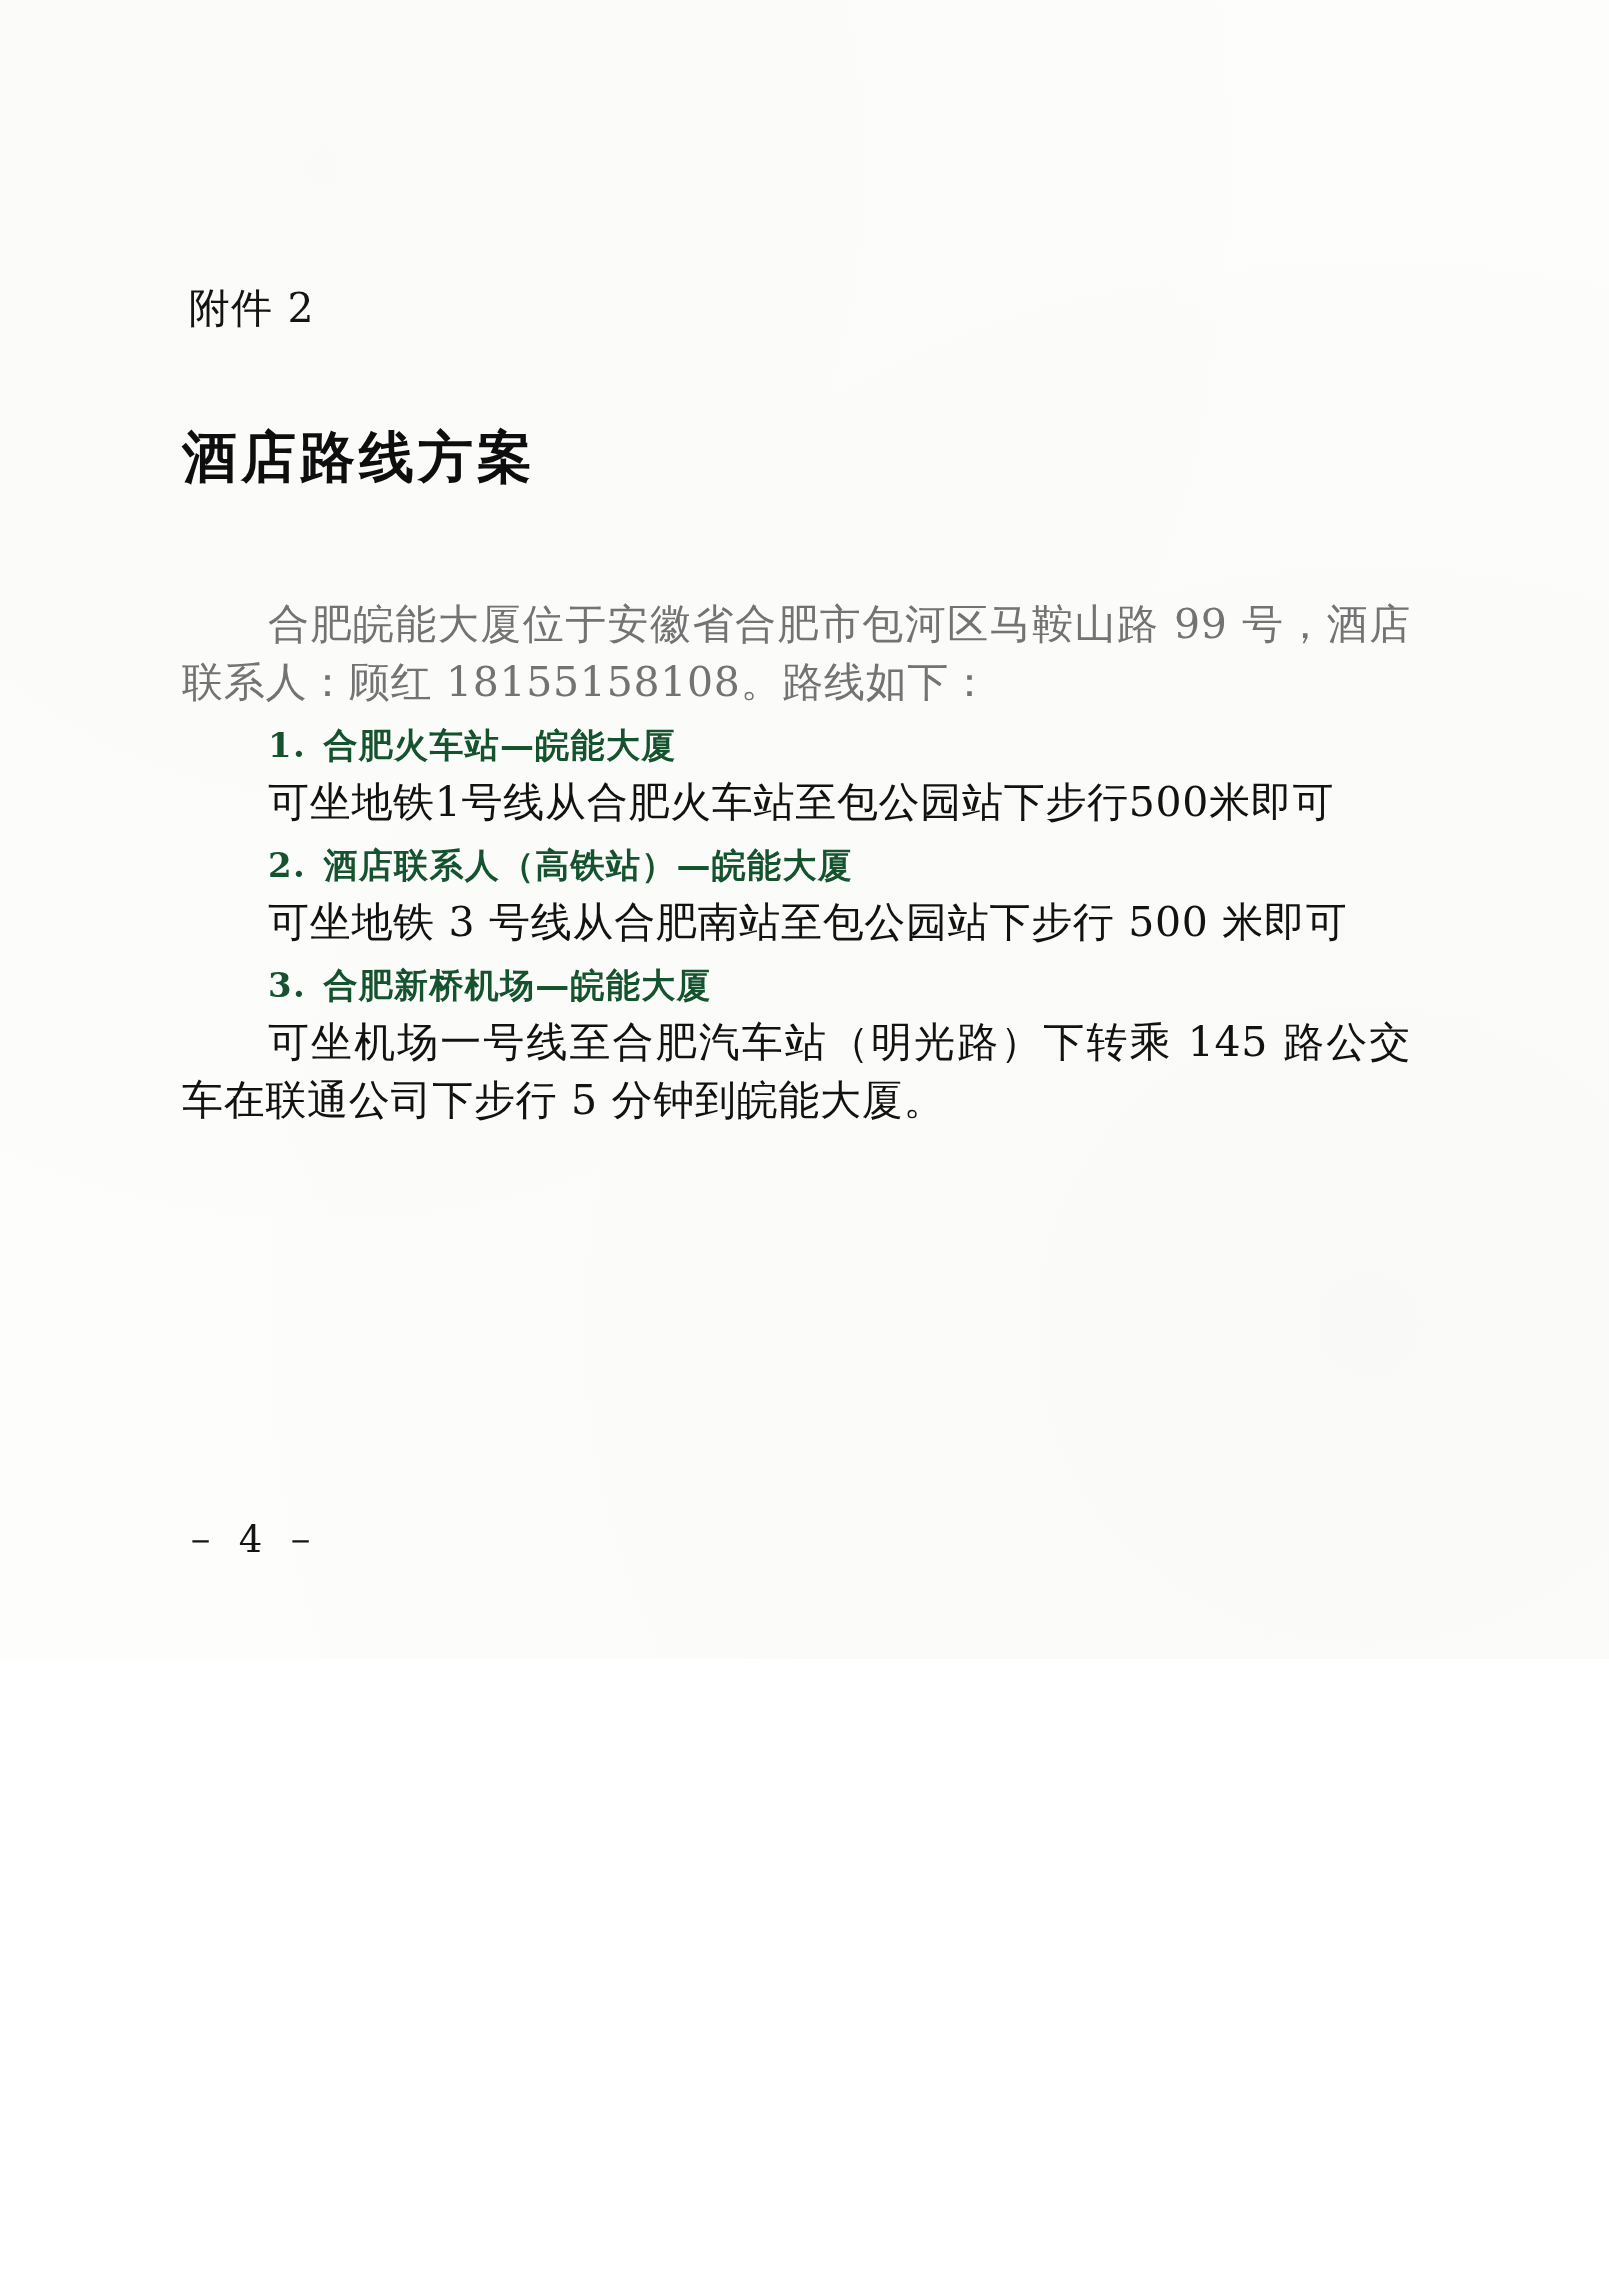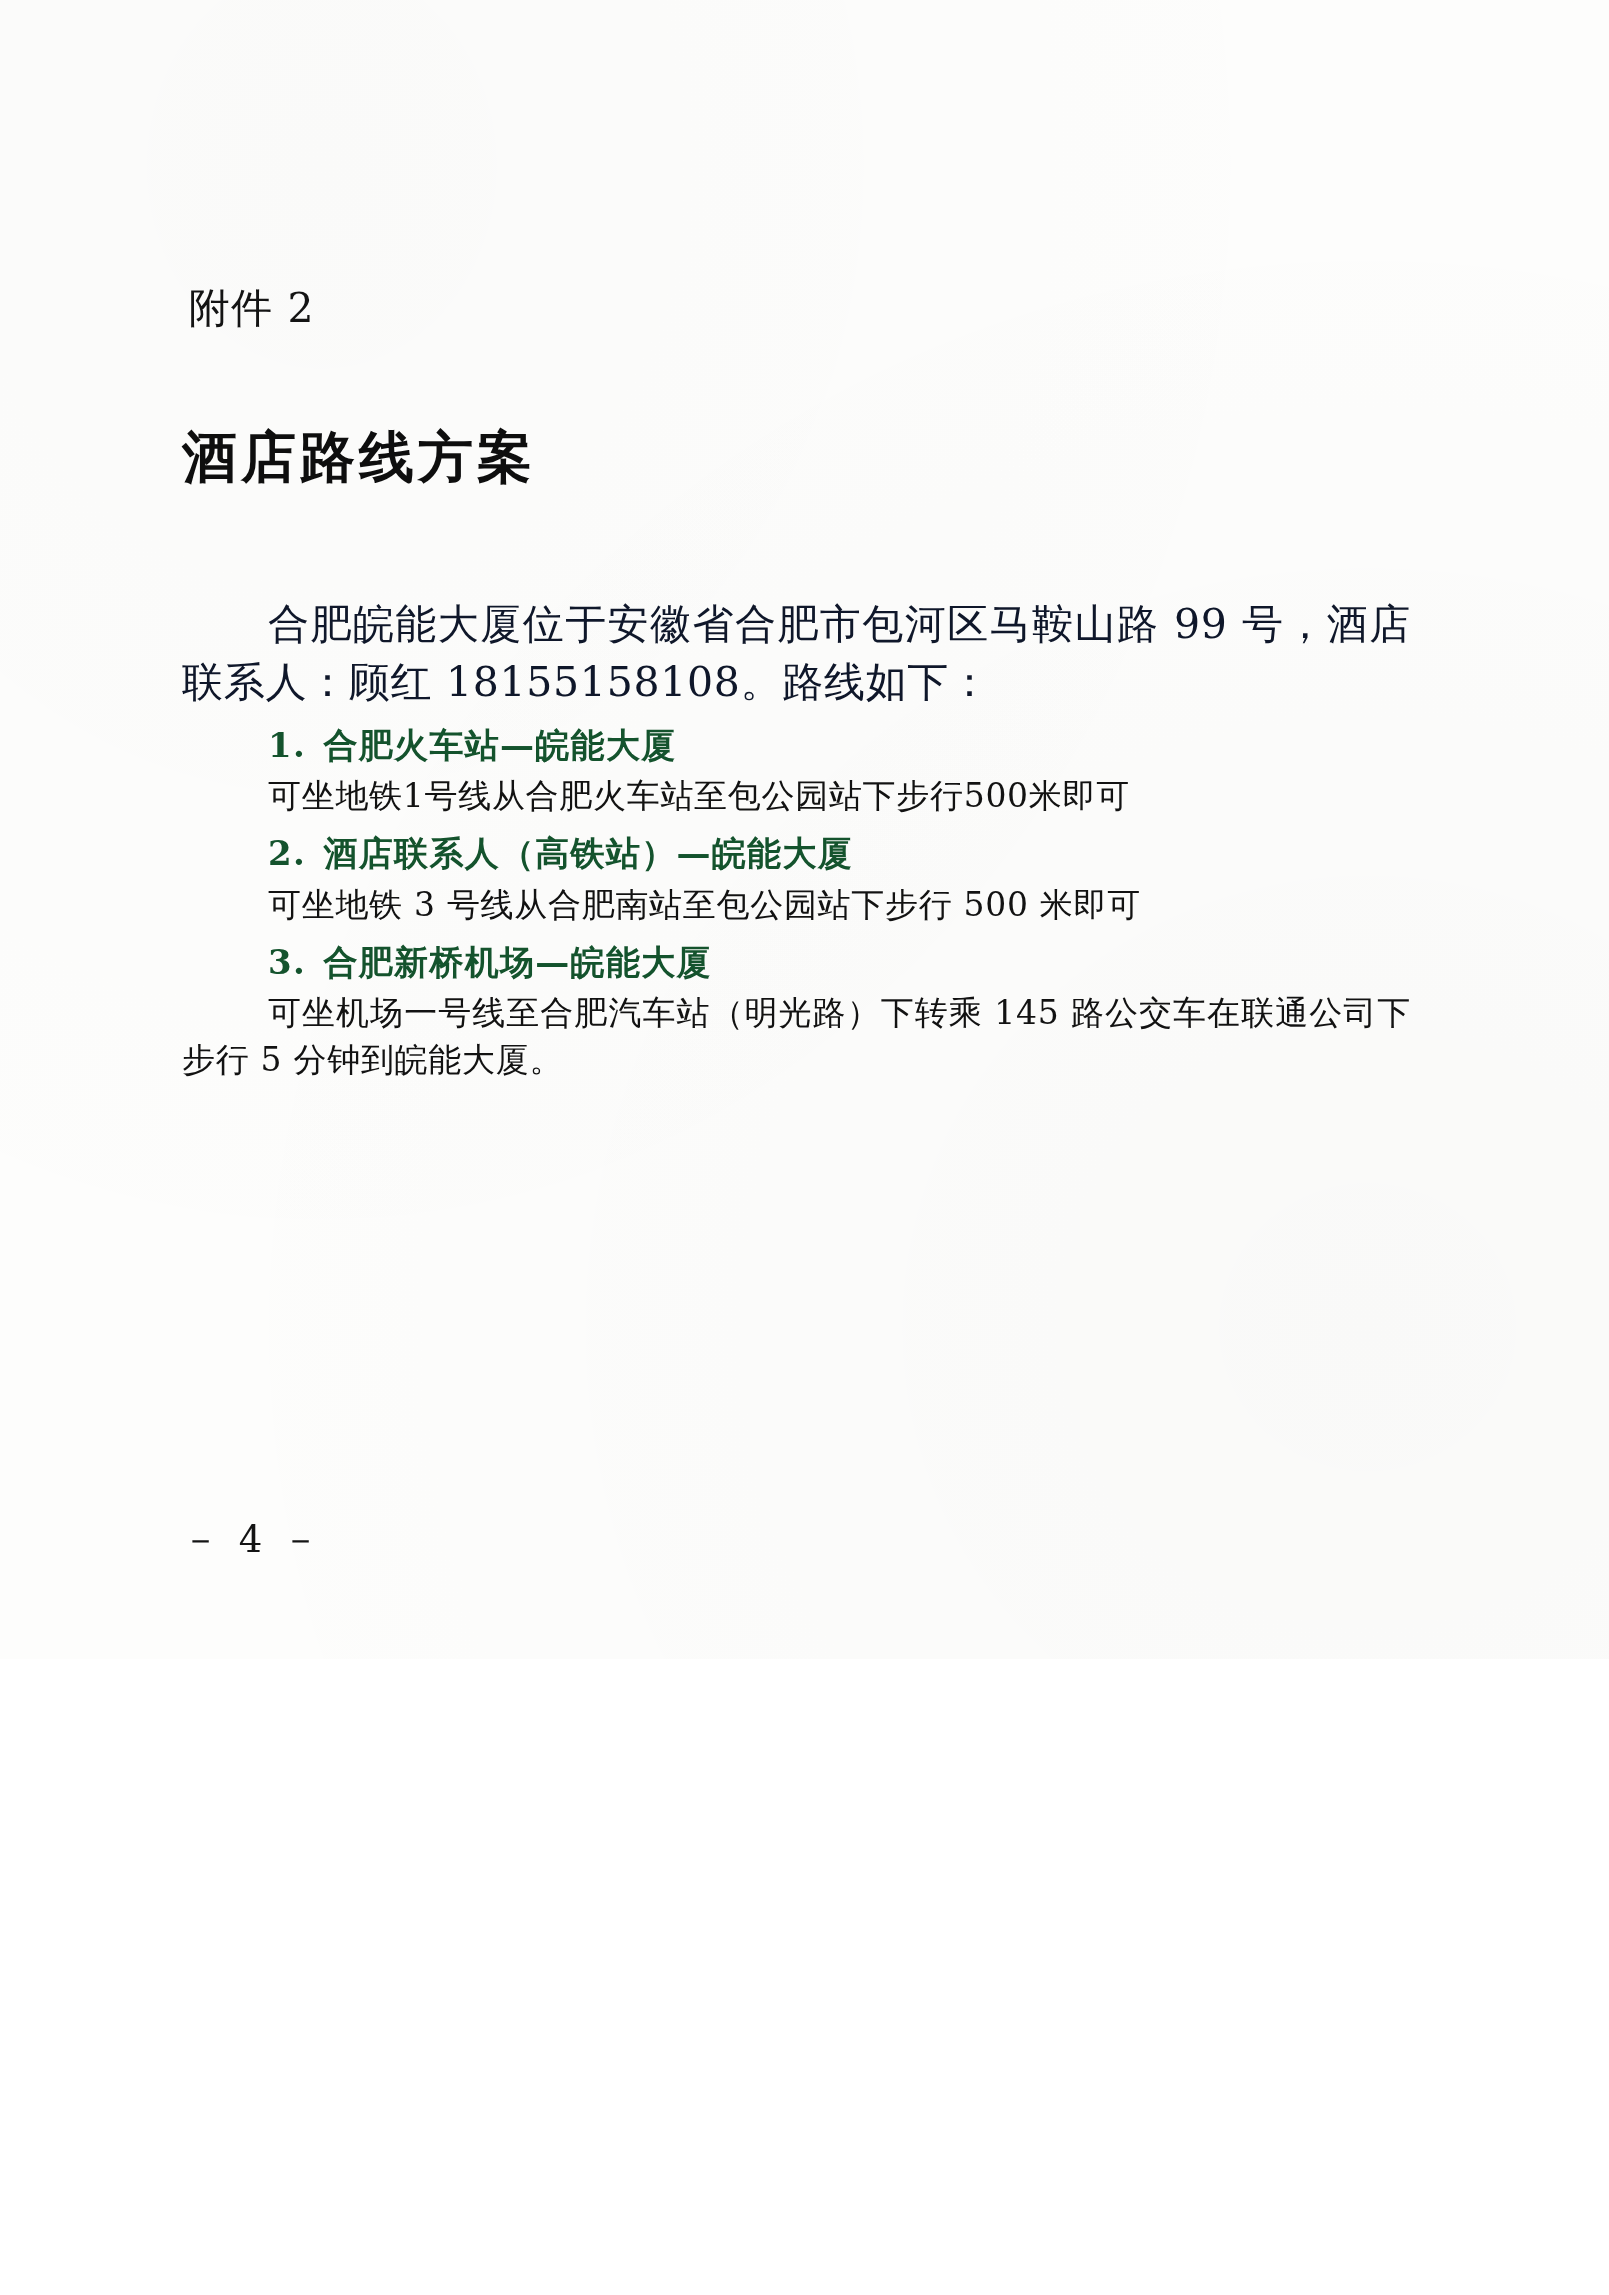--- a/index.html
+++ b/index.html
@@ -58,21 +58,21 @@
   .body-block {
     position: absolute;
     top: 595px;
     left: 0;
     width: 1229px;
   }
   p.para {
     margin: 0 0 4px 0;
     font-size: 41px;
     line-height: 1.42;
-    color: #0f172a;
+    color: #737373;
     text-align: justify;
     text-justify: inter-character;
     letter-spacing: 0.7px;
   }
   p.intro {
     text-indent: 86px;
   }
   .list-item {
     margin: 9.4px 0 2.7px 0;
     font-size: 34px;
@@ -82,21 +82,21 @@
     letter-spacing: 1.3px;
     padding-left: 86px;
   }
   .list-item .num {
     font-weight: bold;
     font-family: "DejaVu Serif", "Liberation Serif", serif;
     margin-right: 17.4px;
   }
   .detail {
     margin: 4px 0 6.7px 0;
-    font-size: 33px;
+    font-size: 41px;
     line-height: 1.42;
     color: #121212;
     letter-spacing: 0.7px;
     text-align: justify;
     text-justify: inter-character;
     text-indent: 86px;
   }
   .page-number {
     position: absolute;
     left: 182px;

